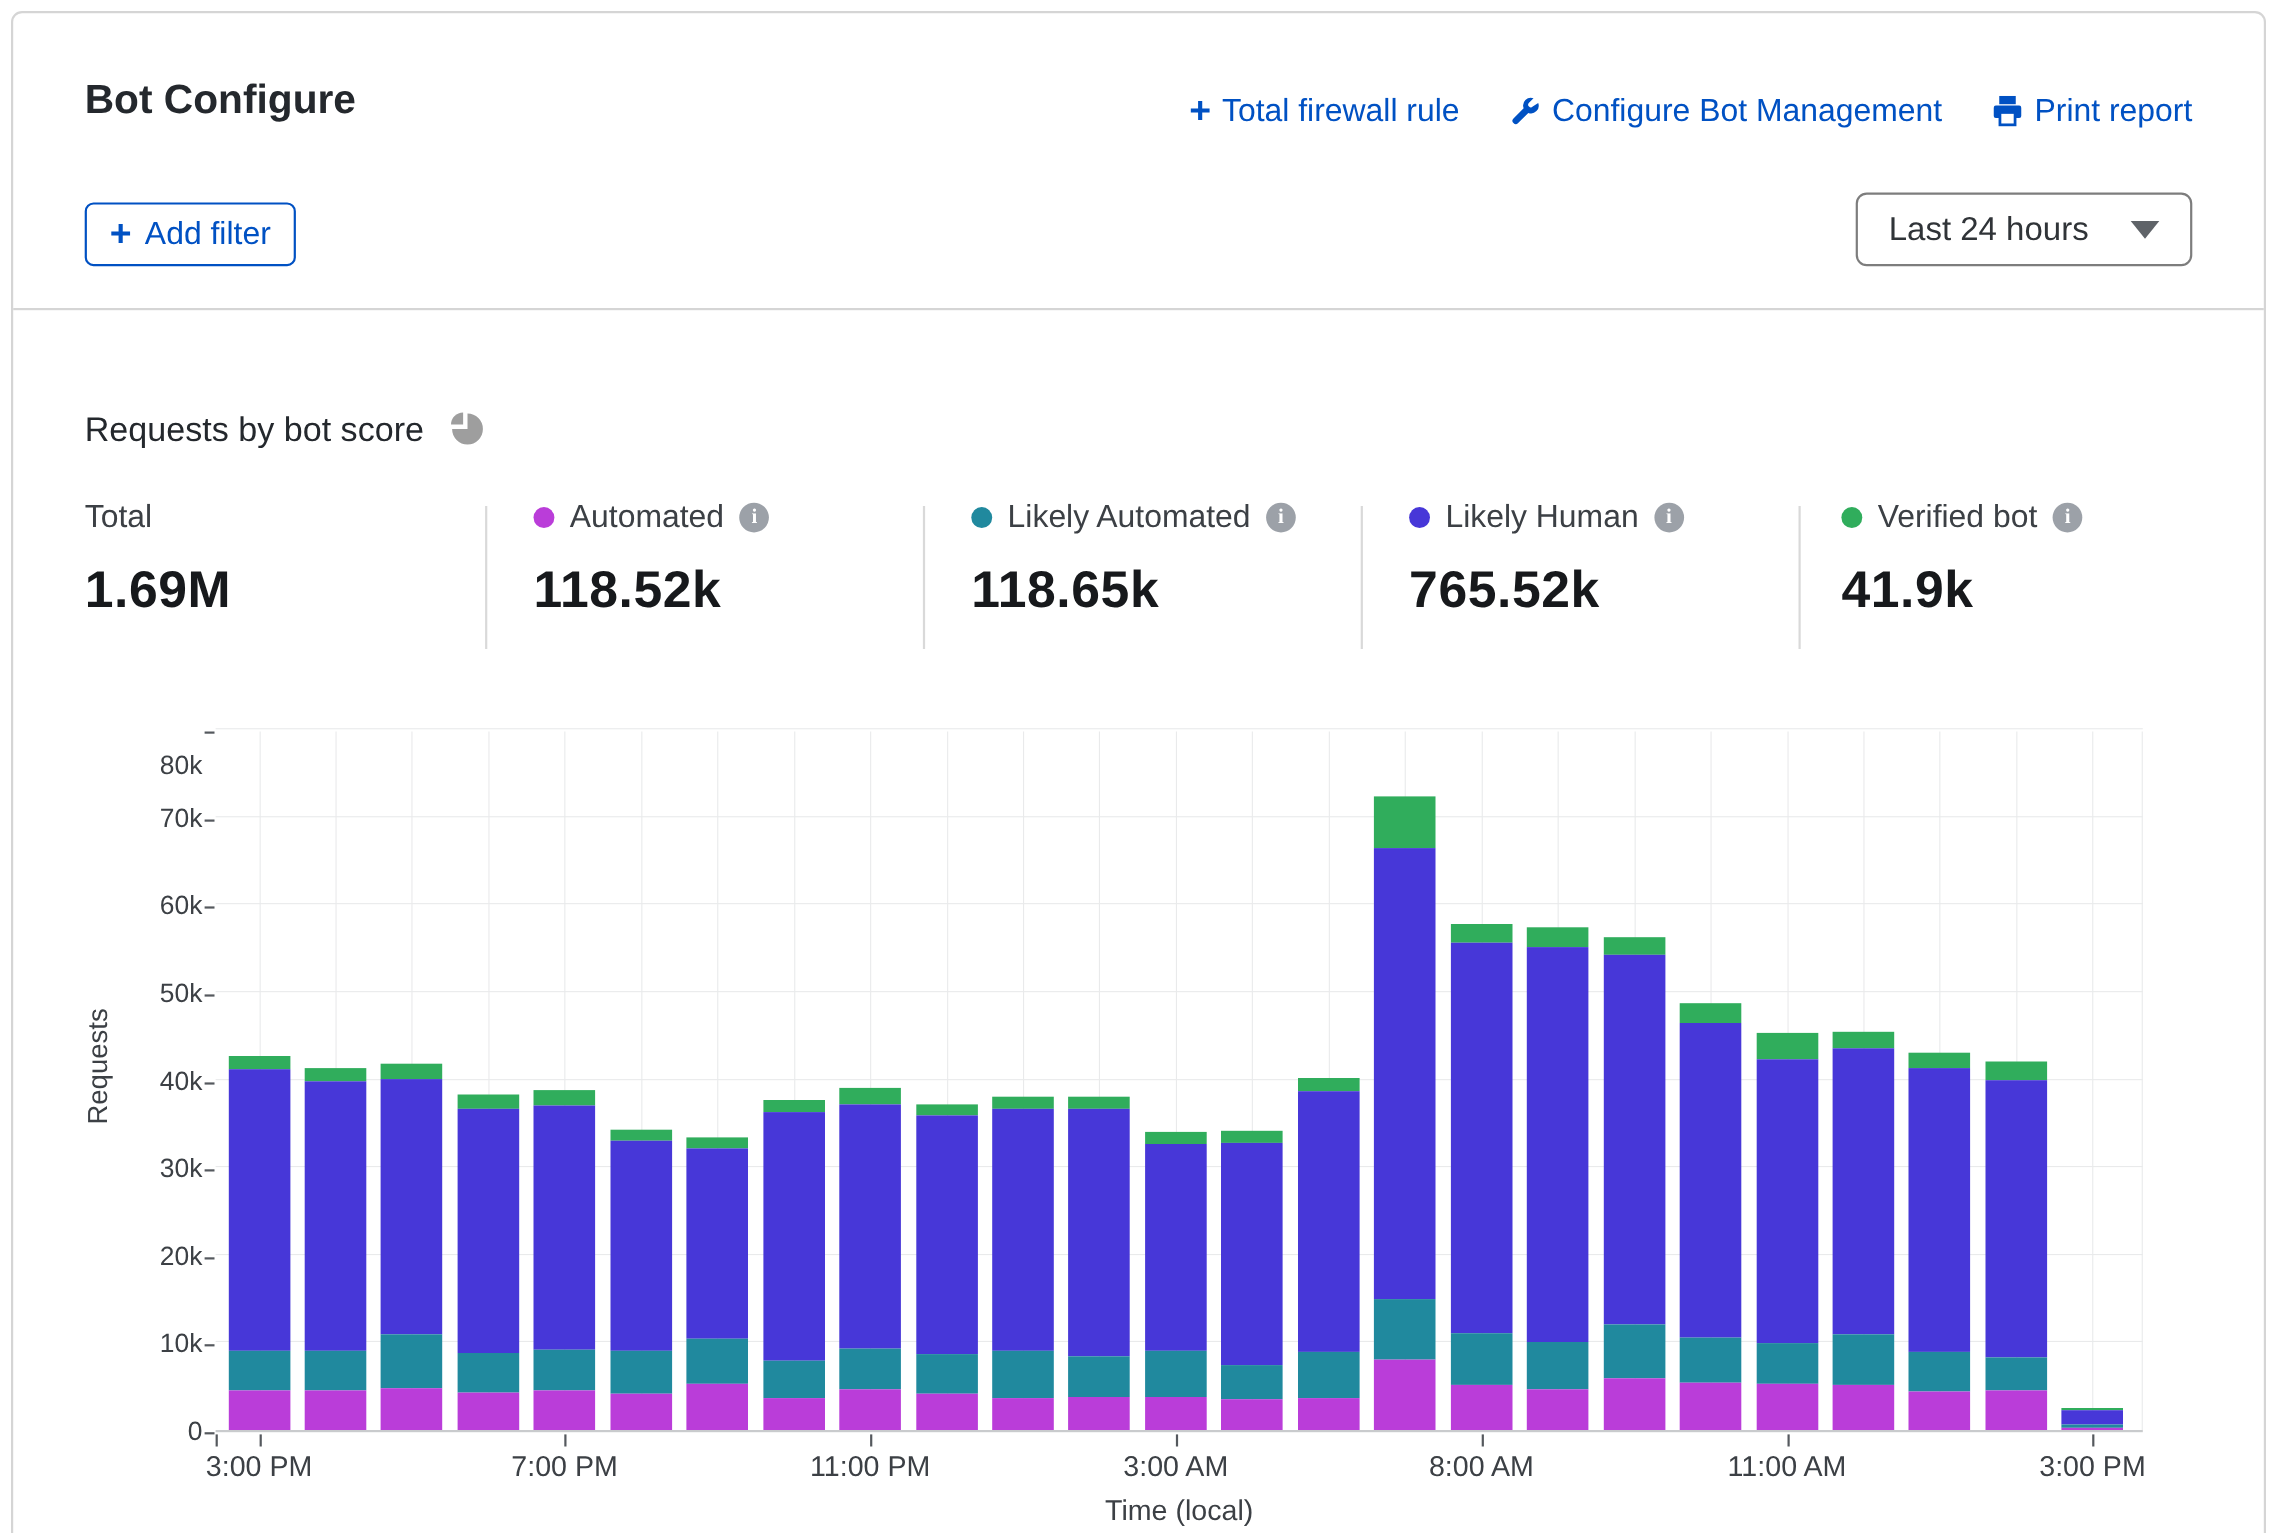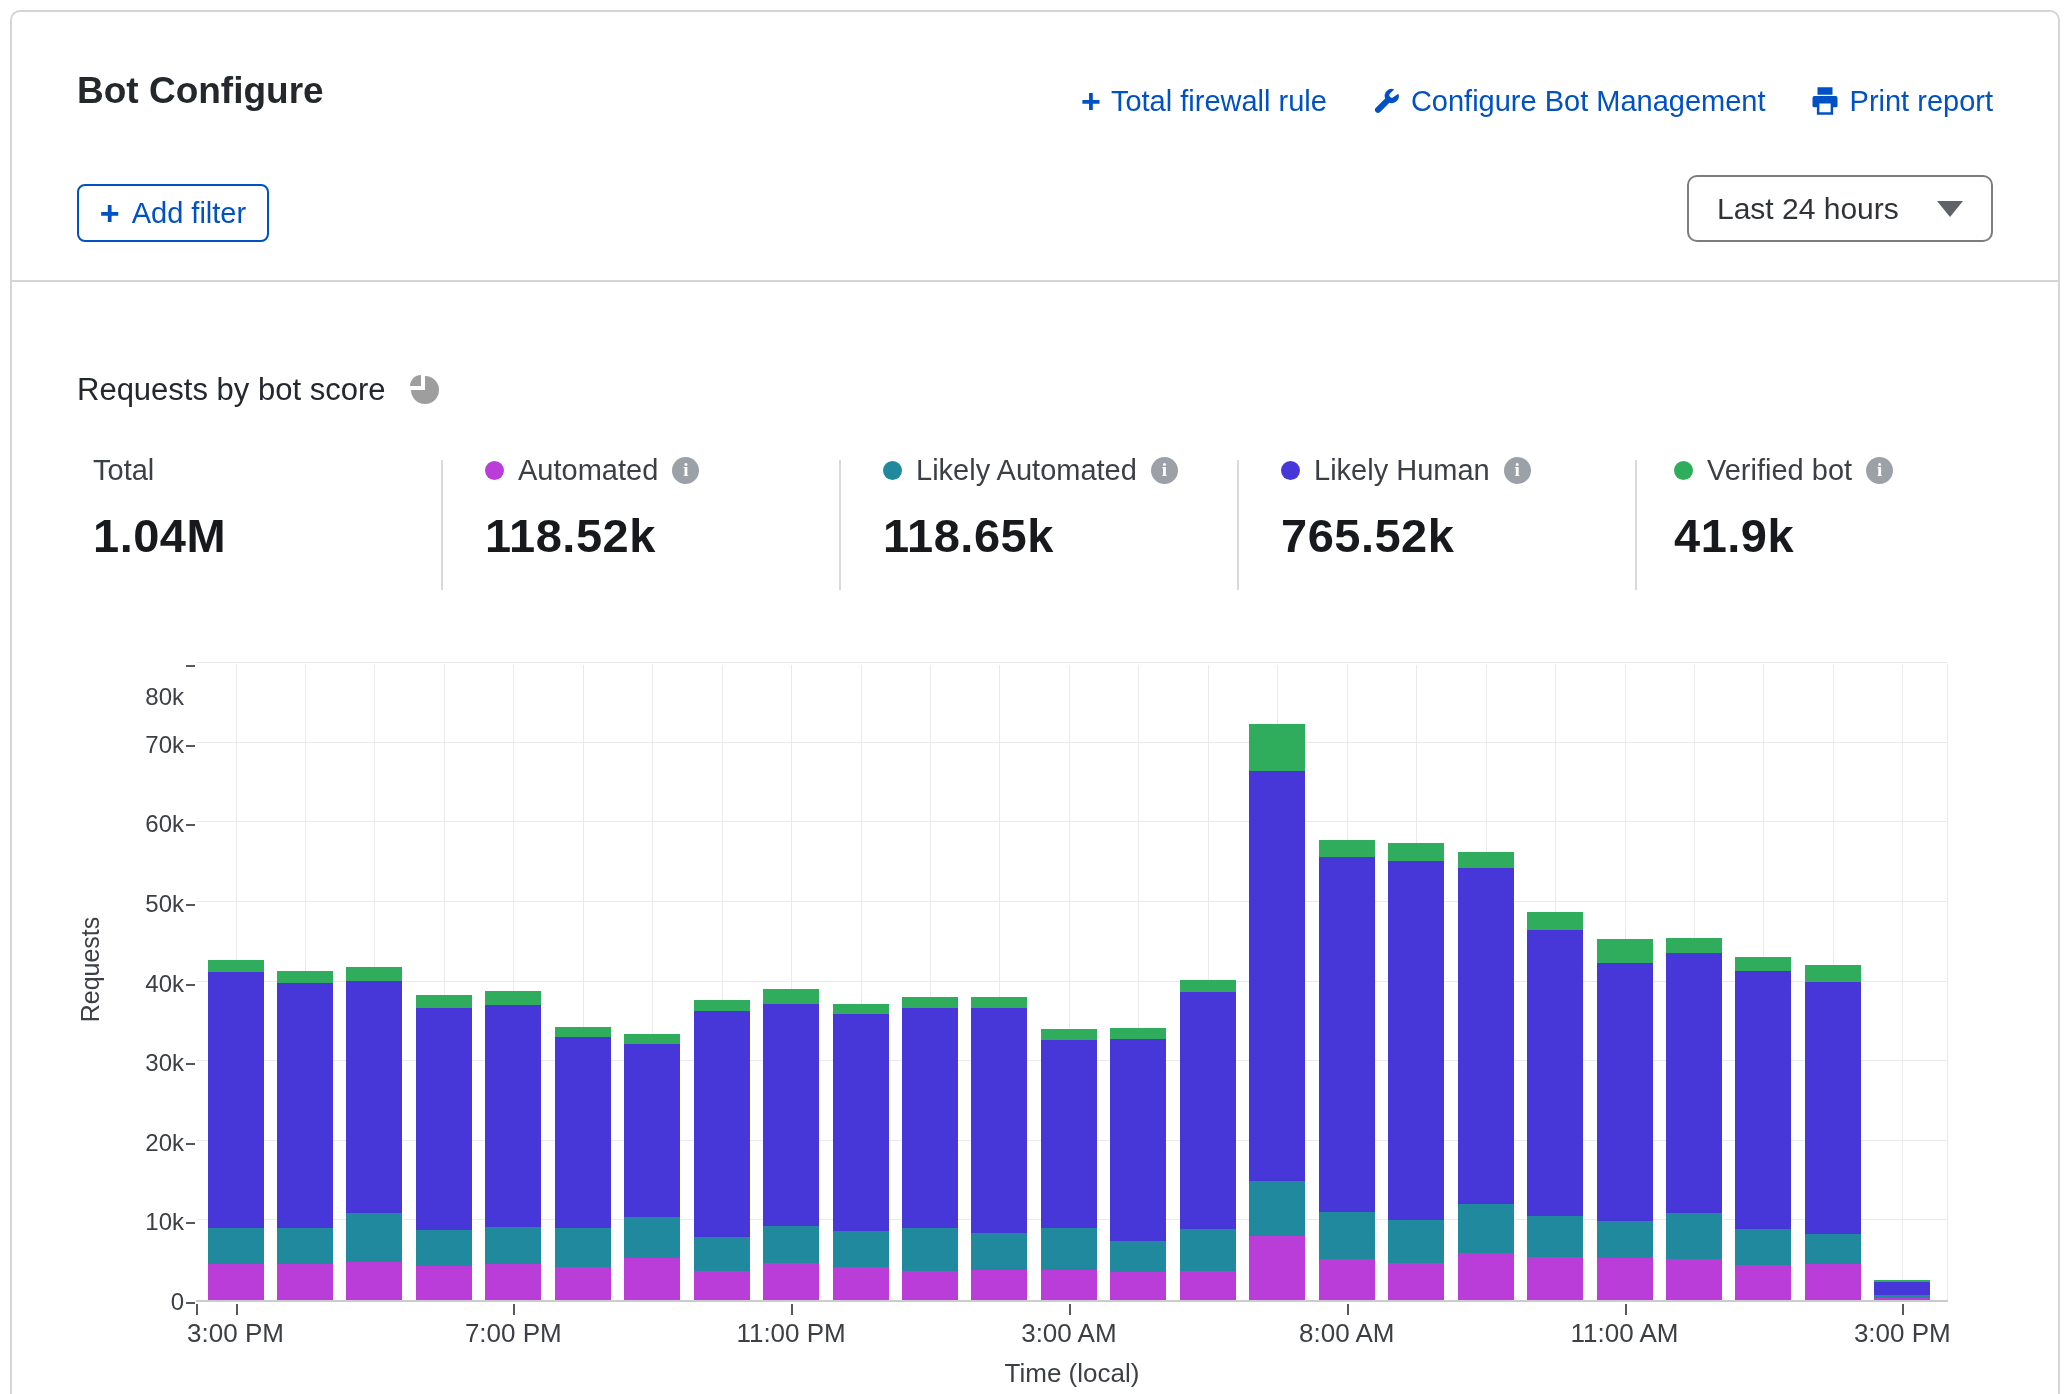--- a/index.html
+++ b/index.html
@@ -96,25 +96,25 @@
   <div class="section-title-row">
     <span class="section-title">Requests by bot score</span>
     <span>
       <svg width="36" height="36" viewBox="0 0 36 36">
         <path fill="#9e9e9e" d="M20 20 L20 6 A14 14 0 1 1 6 20 Z"></path>
         <path fill="#9e9e9e" d="M16 16 L16 5 A11 11 0 0 0 5 16 Z"></path>
       </svg>
     </span>
   </div>
 
-  <div class="stat" style="left:81px">
+  <div class="stat" style="left:65px">
     <div class="stat-label-row">
       <span class="stat-label">Total</span>
     </div>
-    <div class="stat-value">1.04M</div>
+    <div class="stat-value">1.69M</div>
   </div>
 
   <div class="stat" style="left:473px">
     <div class="stat-label-row">
       <span class="dot" style="background: rgb(186, 61, 217);"></span>
       <span class="stat-label">Automated</span>
       <span class="info-icon">i</span>
     </div>
     <div class="stat-value">118.52k</div>
   </div>

